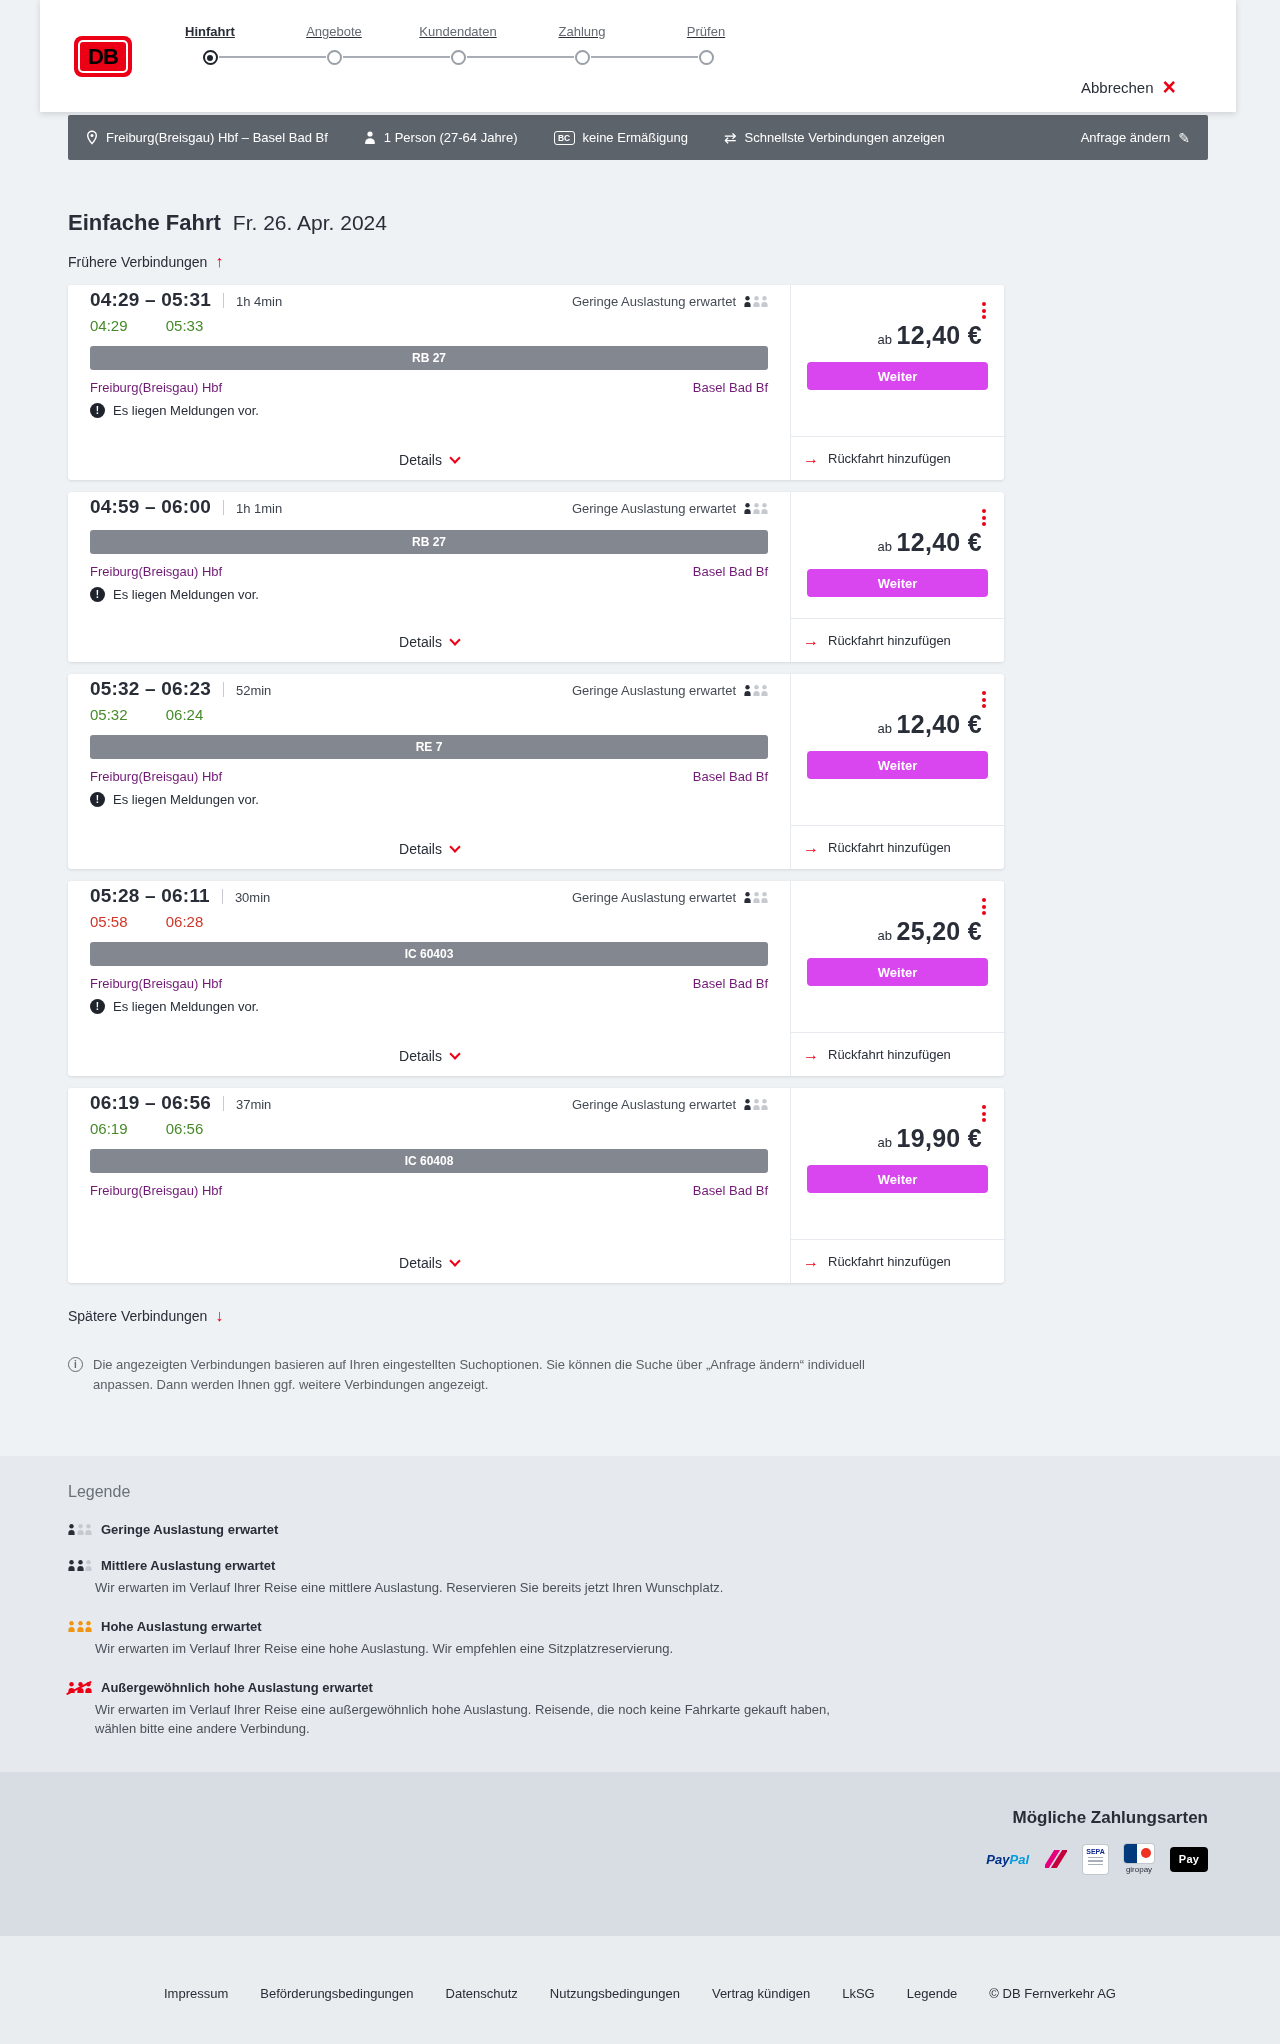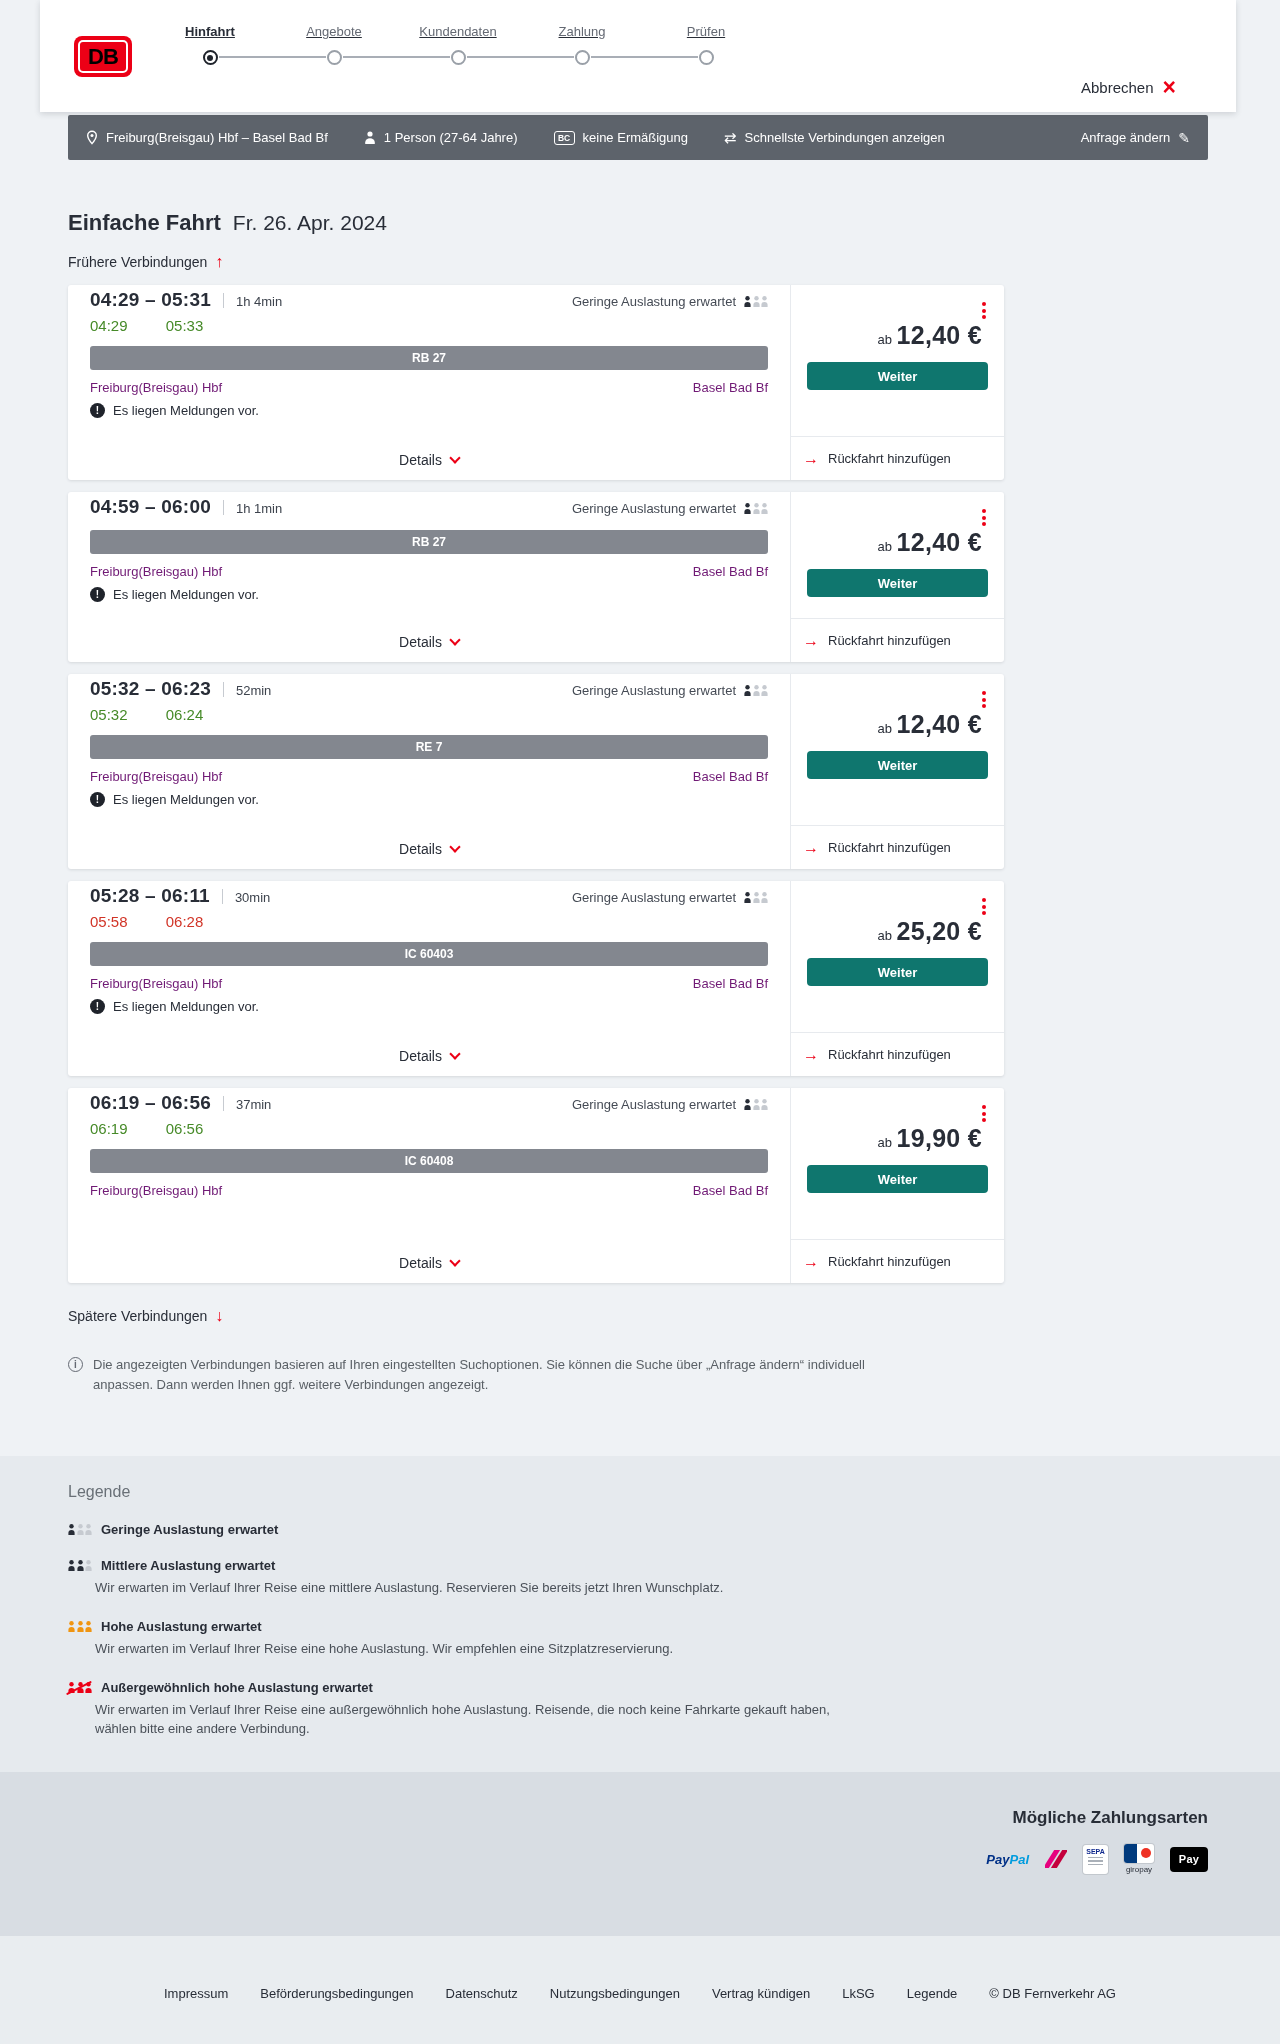--- a/index.html
+++ b/index.html
@@ -76,21 +76,21 @@
   .details-btn { display:inline-flex; align-items:center; gap:9px; font-size:14px; color:#282d37; }
   .chev { width:8px; height:8px; border-right:2.2px solid #ec0016; border-bottom:2.2px solid #ec0016;
           transform:rotate(45deg); margin-top:-5px; }
   .card-price { width:214px; border-left:1px solid #e7eaee; display:flex; flex-direction:column;
                 padding:10px 16px 0; position:relative; }
   .kebab { position:absolute; top:14px; right:15px; display:flex; flex-direction:column; gap:2.5px; padding:3px; }
   .kebab i { width:4px; height:4px; border-radius:50%; background:#ec0016; }
   .price-line { margin-top:26px; text-align:right; padding-right:6px; }
   .price-line .ab { font-size:13px; color:#282d37; }
   .price-line .price { font-size:25px; font-weight:bold; color:#282d37; letter-spacing:.3px; }
-  .weiter { margin-top:12px; height:28px; background:#0f766e; border-radius:4px; color:#fff;
+  .weiter { margin-top:12px; height:28px; background:#d946ef; border-radius:4px; color:#fff;
             font-size:13px; font-weight:bold; }
   .price-bottom { margin:auto -16px 0; border-top:1px solid #e7eaee; height:44px; display:flex;
                   align-items:center; padding:0 12px; }
   .return-btn { display:flex; align-items:center; gap:9px; font-size:13px; color:#282d37; }
   .return-btn .arr { color:#ec0016; font-size:16px; font-weight:bold; }
 
   .info-note { margin-top:30px; display:flex; gap:10px; }
   .info-icon { flex:0 0 auto; width:15px; height:15px; border:1.4px solid #646973; border-radius:50%;
                color:#646973; font-size:10px; font-weight:bold; display:inline-flex; align-items:center;
                justify-content:center; margin-top:2px; }

